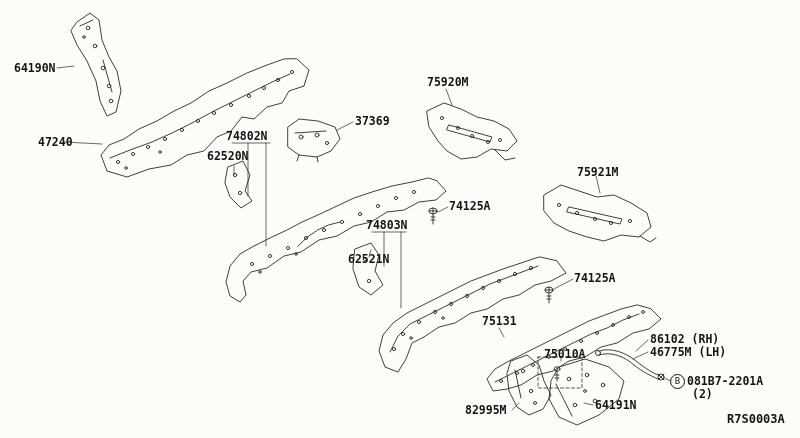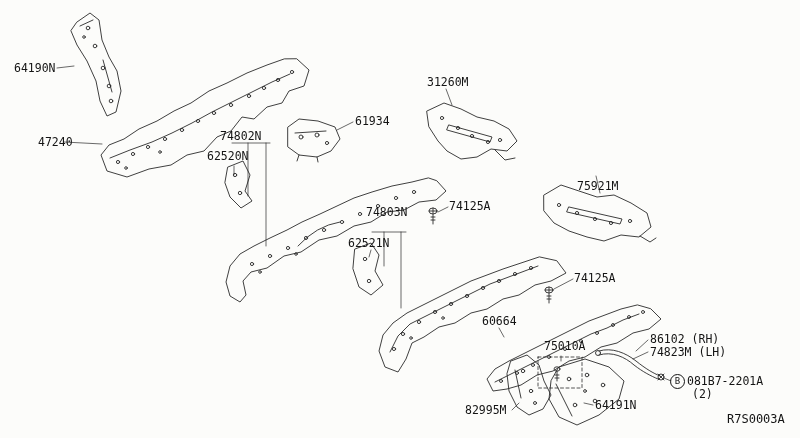--- a/index.html
+++ b/index.html
@@ -5,21 +5,21 @@
   html,body{margin:0;padding:0;}
   body{background:#e8e8e8;font-family:"DejaVu Sans Mono","Liberation Mono",monospace;}
   .page{
     position:relative;width:800px;height:438px;background:#fcfcfa;overflow:hidden;
     color:#141414;
   }
   .diagram-svg{position:absolute;left:0;top:0;}
   .lbl{
     position:absolute;
     font-size:11.5px;line-height:13px;letter-spacing:0px;
-    color:#141414;white-space:nowrap;
+    color:#141414;white-space:nowrap;font-weight:bold;
   }
   .ref-code{font-size:12px;}
   .fastener-row{position:absolute;display:flex;align-items:center;gap:2px;}
   .circle-b{
     display:inline-flex;width:13px;height:13px;border:1.2px solid #141414;border-radius:50%;
     align-items:center;justify-content:center;font-size:9px;line-height:9px;flex:0 0 auto;
   }
 </style>
 </head>
 <body>
@@ -210,33 +210,33 @@
       <path d="M648,352 L633,359"></path>
       <path d="M671,381 L664,378"></path>
       <path d="M512,410 L519,403"></path>
       <path d="M593,405 L584,403"></path>
     </g>
   </svg>
 
   <div>
     <div class="lbl" style="left:14px;top:62px">64190N</div>
     <div class="lbl" style="left:38px;top:136px">47240</div>
-    <div class="lbl" style="left:220px;top:130px">74802N</div>
+    <div class="lbl" style="left:226px;top:130px">74802N</div>
     <div class="lbl" style="left:207px;top:150px">62520N</div>
-    <div class="lbl" style="left:355px;top:115px">61934</div>
-    <div class="lbl" style="left:427px;top:76px">31260M</div>
+    <div class="lbl" style="left:355px;top:115px">37369</div>
+    <div class="lbl" style="left:427px;top:76px">75920M</div>
     <div class="lbl" style="left:449px;top:200px">74125A</div>
-    <div class="lbl" style="left:366px;top:206px">74803N</div>
-    <div class="lbl" style="left:348px;top:237px">62521N</div>
-    <div class="lbl" style="left:577px;top:180px">75921M</div>
+    <div class="lbl" style="left:366px;top:219px">74803N</div>
+    <div class="lbl" style="left:348px;top:253px">62521N</div>
+    <div class="lbl" style="left:577px;top:166px">75921M</div>
     <div class="lbl" style="left:574px;top:272px">74125A</div>
-    <div class="lbl" style="left:482px;top:315px">60664</div>
-    <div class="lbl" style="left:544px;top:340px">75010A</div>
+    <div class="lbl" style="left:482px;top:315px">75131</div>
+    <div class="lbl" style="left:544px;top:348px">75010A</div>
     <div class="lbl" style="left:650px;top:333px">86102 (RH)</div>
-    <div class="lbl" style="left:650px;top:346px">74823M (LH)</div>
+    <div class="lbl" style="left:650px;top:346px">46775M (LH)</div>
 
     <div class="fastener-row" style="left:670px;top:374px">
       <span class="circle-b">B</span>
       <span class="lbl" style="position:static">081B7-2201A</span>
     </div>
     <div class="lbl" style="left:692px;top:388px">(2)</div>
 
     <div class="lbl" style="left:465px;top:404px">82995M</div>
     <div class="lbl" style="left:595px;top:399px">64191N</div>
 

